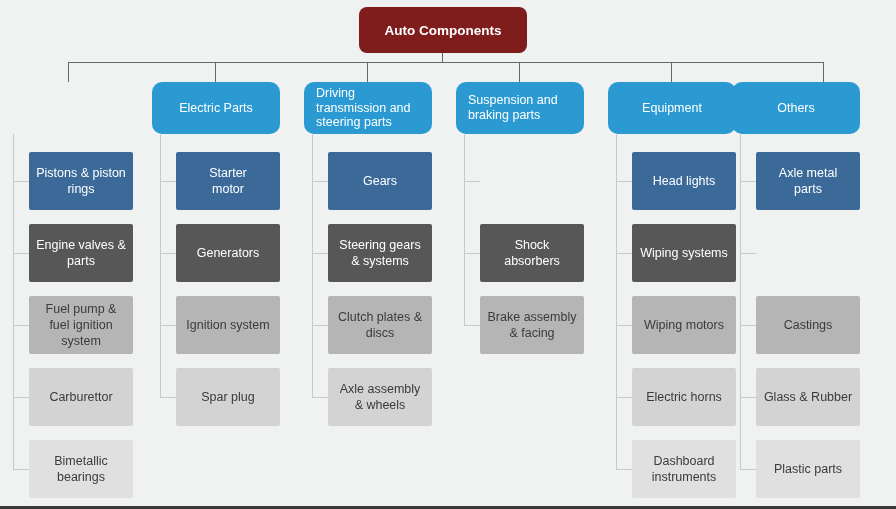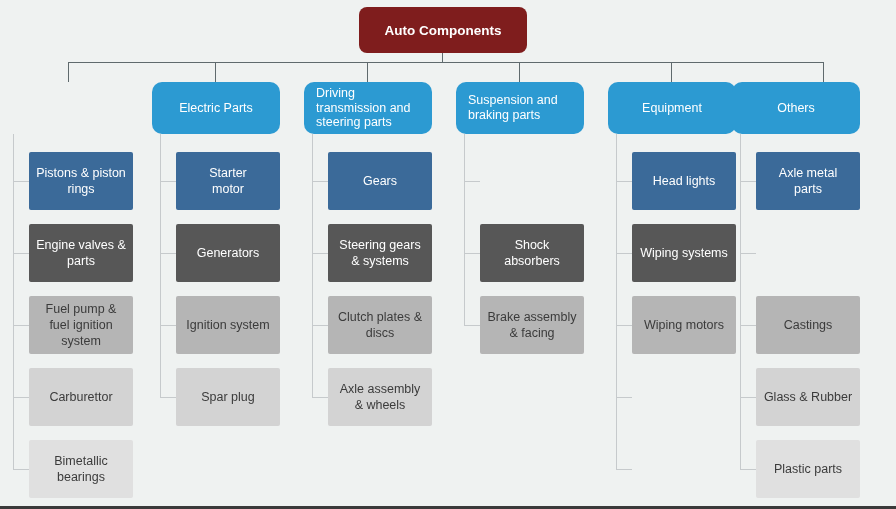--- a/index.html
+++ b/index.html
@@ -127,20 +127,23 @@
     <div class="colline vline"></div>
     <div class="colline stub s1"></div>
     <div class="colline stub s2"></div>
     <div class="colline stub s3"></div>
     <div class="colline stub s4"></div>
     <div class="colline stub s5"></div>
     <div class="node header">Equipment</div>
     <div class="node child r1 lvl1">Head lights</div>
     <div class="node child r2 lvl2">Wiping systems</div>
     <div class="node child r3 lvl3">Wiping motors</div>
+    <div class="node child r4 lvl4">Electric horns</div>
+    <div class="node child r5 lvl5">Dashboard
+instruments</div>
   </div>
 
   <div class="column c6 n5">
     <div class="colline vline"></div>
     <div class="colline stub s1"></div>
     <div class="colline stub s2"></div>
     <div class="colline stub s3"></div>
     <div class="colline stub s4"></div>
     <div class="colline stub s5"></div>
     <div class="node header">Others</div>

